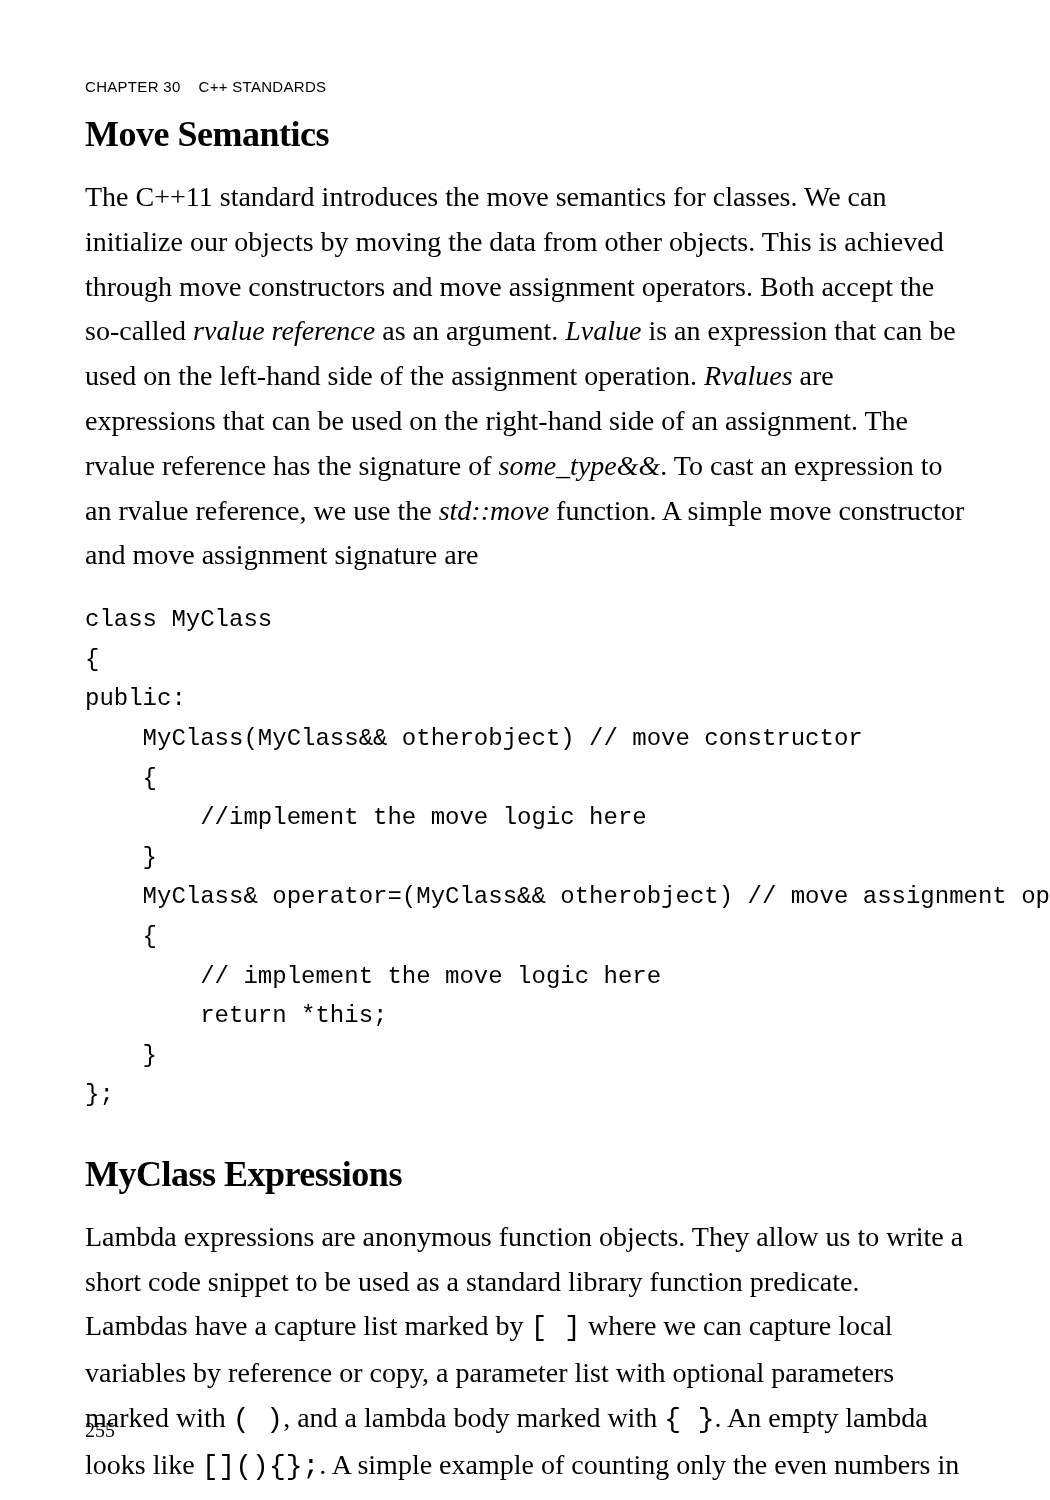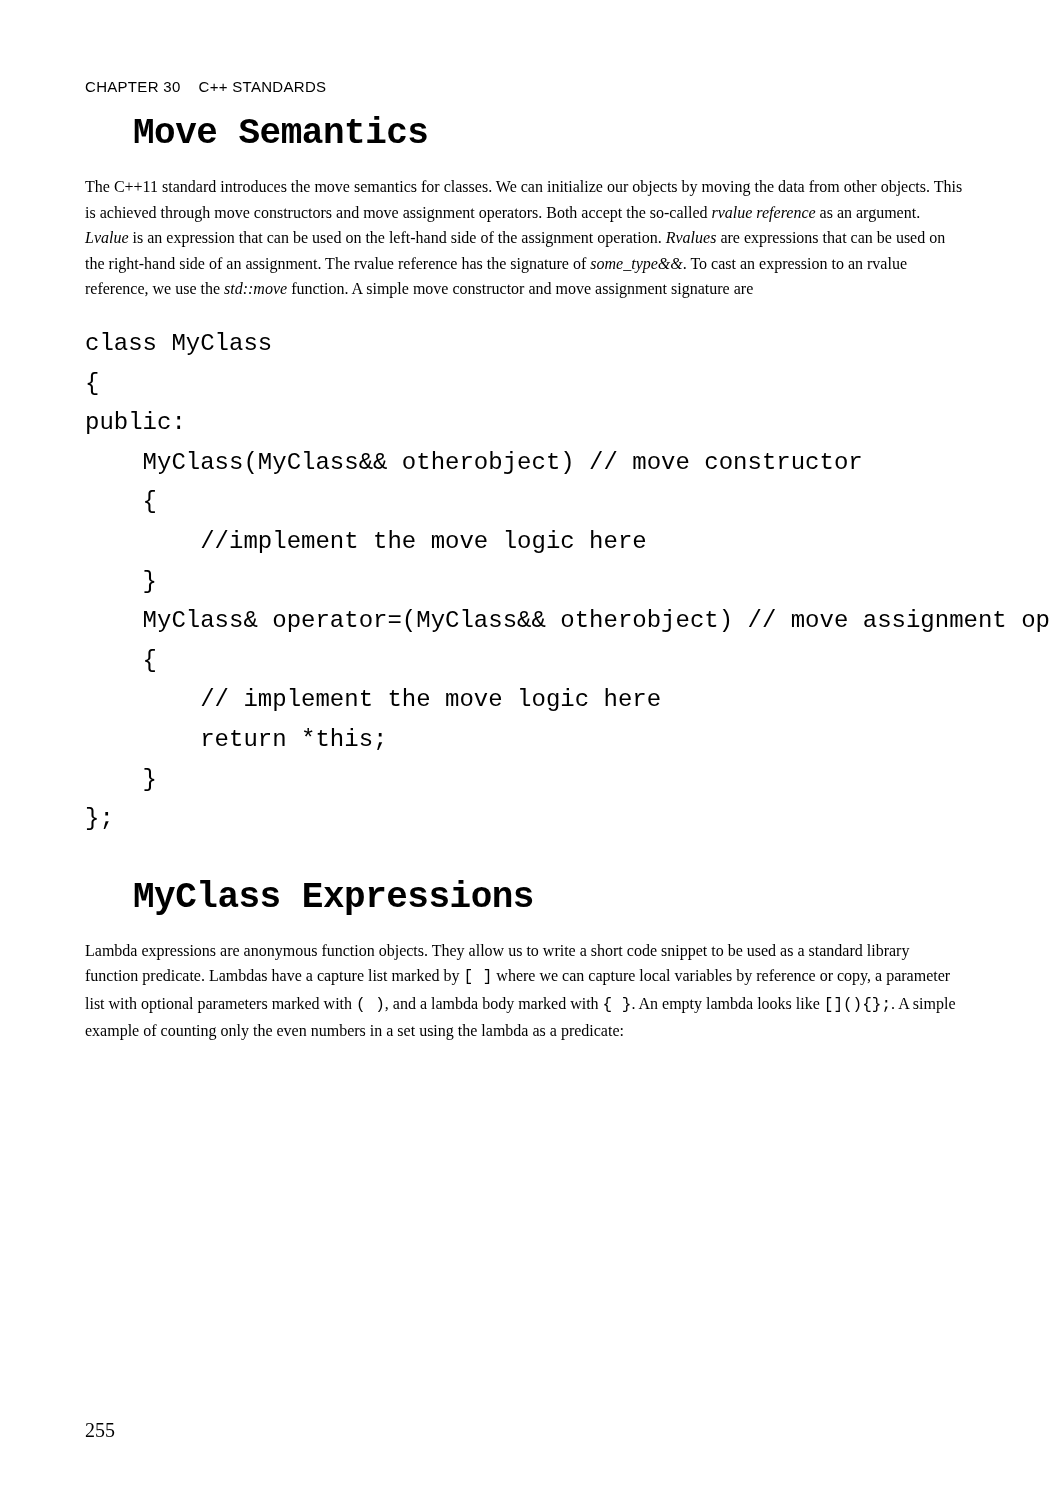--- a/index.html
+++ b/index.html
@@ -18,29 +18,28 @@
     .chapter-header {
       font-family: Arial, Helvetica, sans-serif;
       font-size: 15px;
       letter-spacing: 0.3px;
       margin-bottom: 18px;
     }
     .chapter-label {
       margin-right: 18px;
     }
     h1 {
-      font-family: Liberation Mono, monospace;
+      font-family: Liberation Serif, serif;
       font-weight: 800;
       font-size: 36px;
       margin-bottom: 20px;
       letter-spacing: -0.5px;
-      margin-left: 48px;
     }
     .body-text {
-      font-size: 16px;
+      font-size: 28px;
       line-height: 1.6;
       margin-bottom: 22px;
     }
     .italic {
       font-style: italic;
     }
     .mono {
       font-family: 'Courier New', Courier, monospace;
     }
     .code-block {

